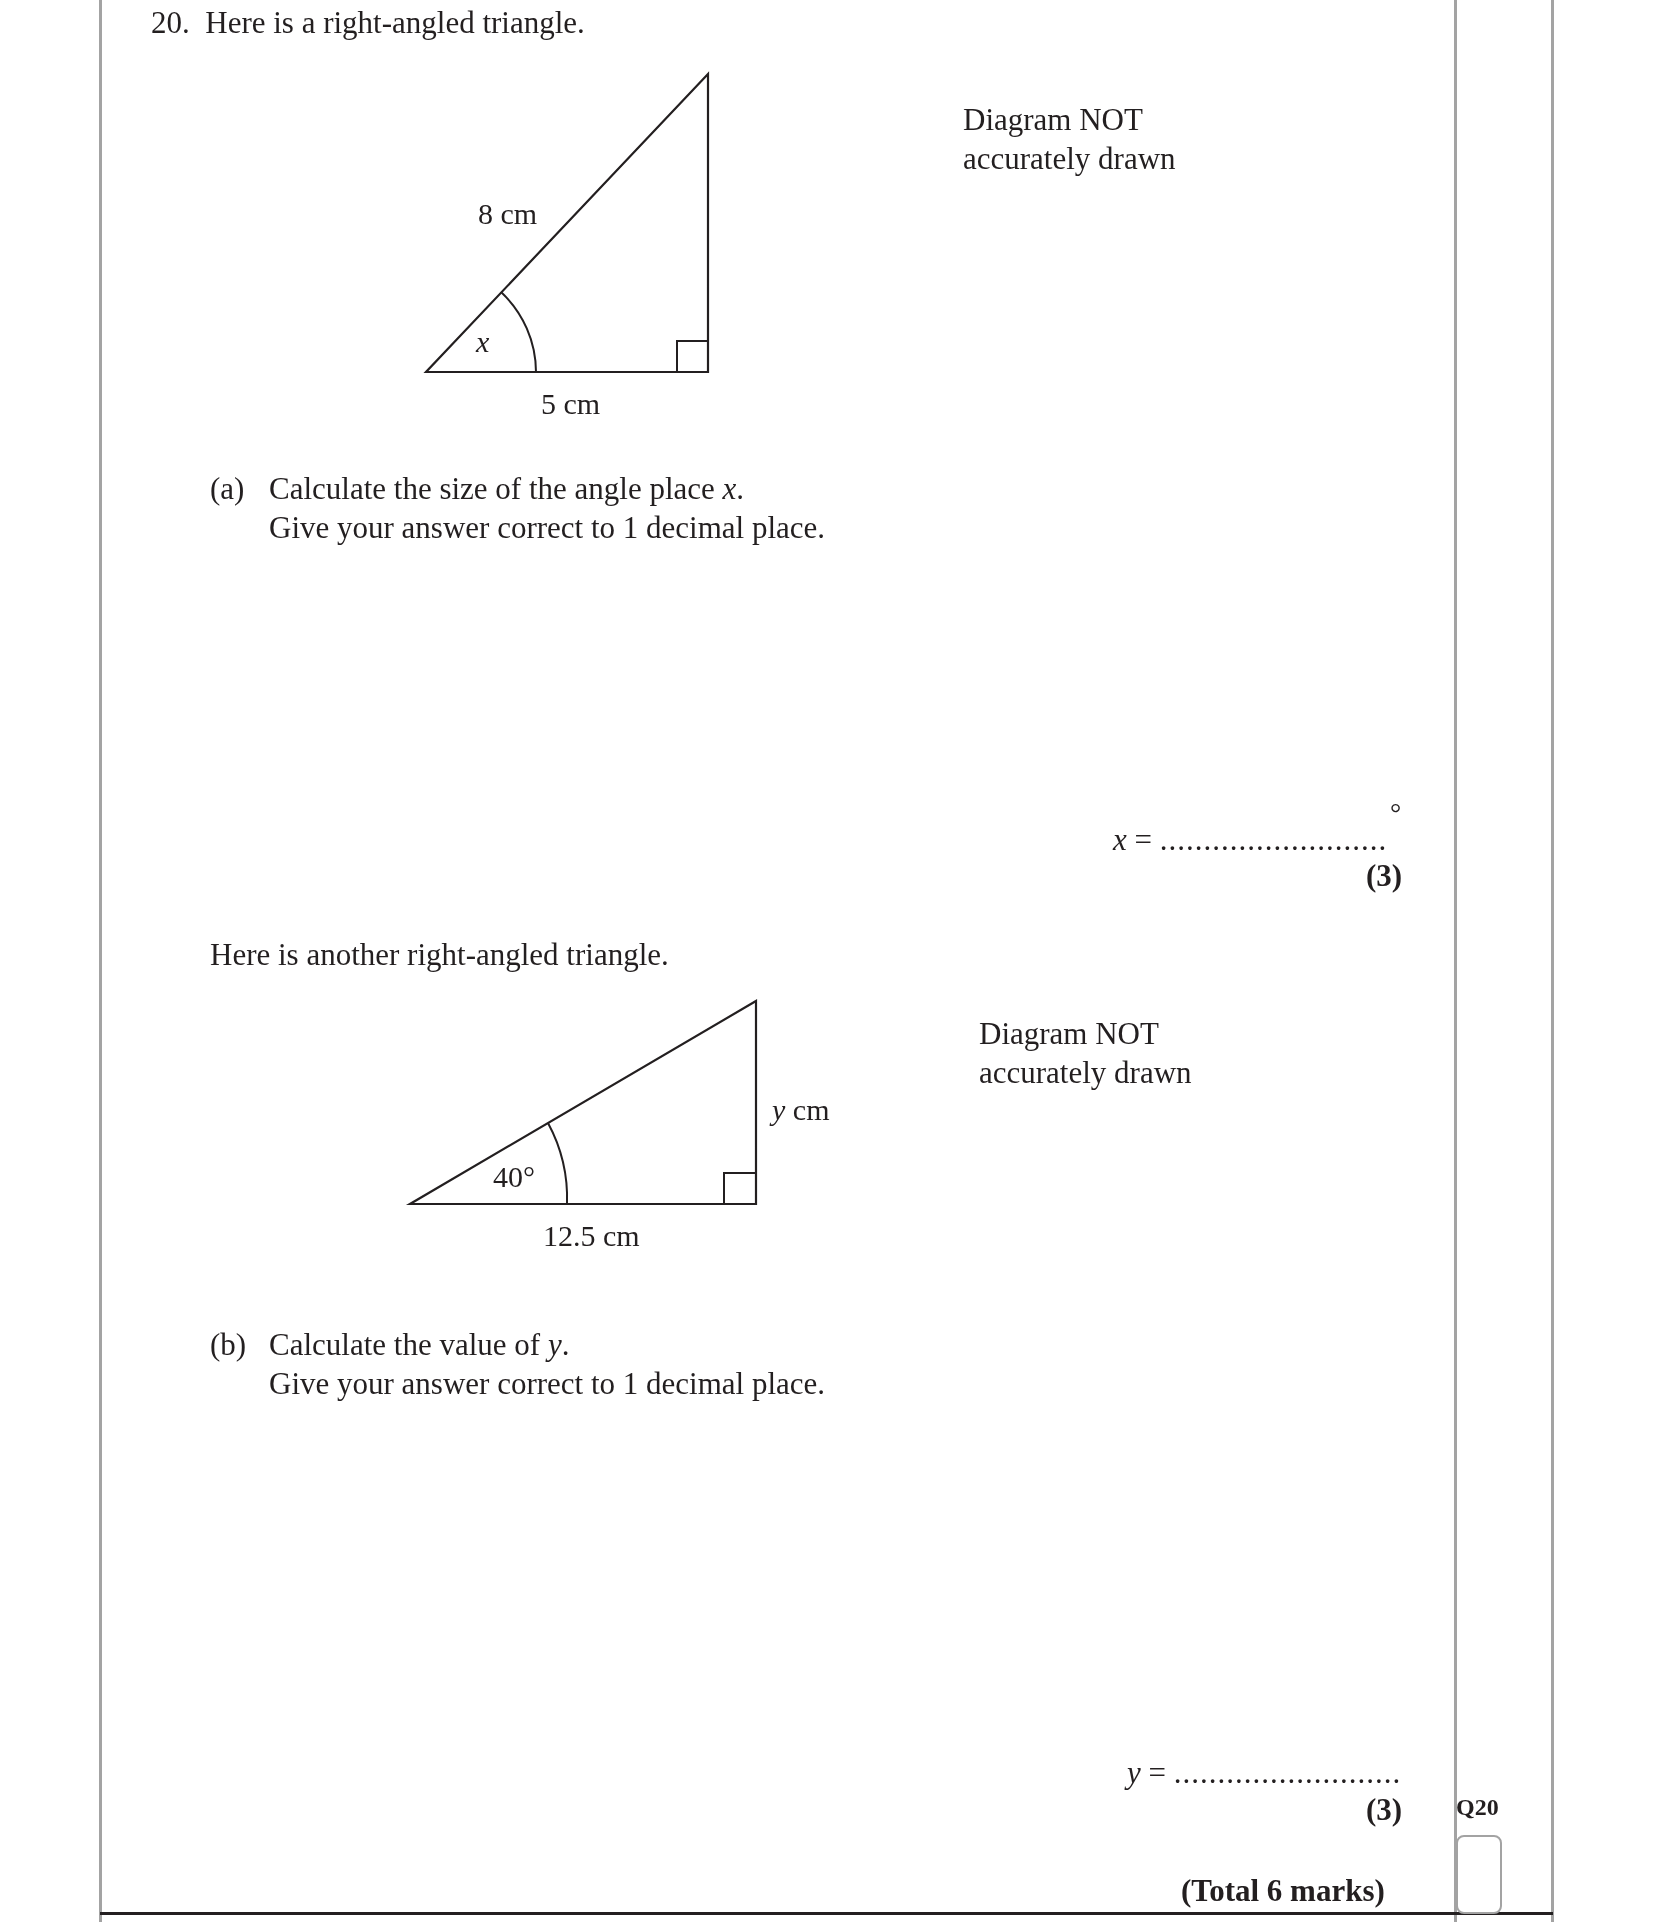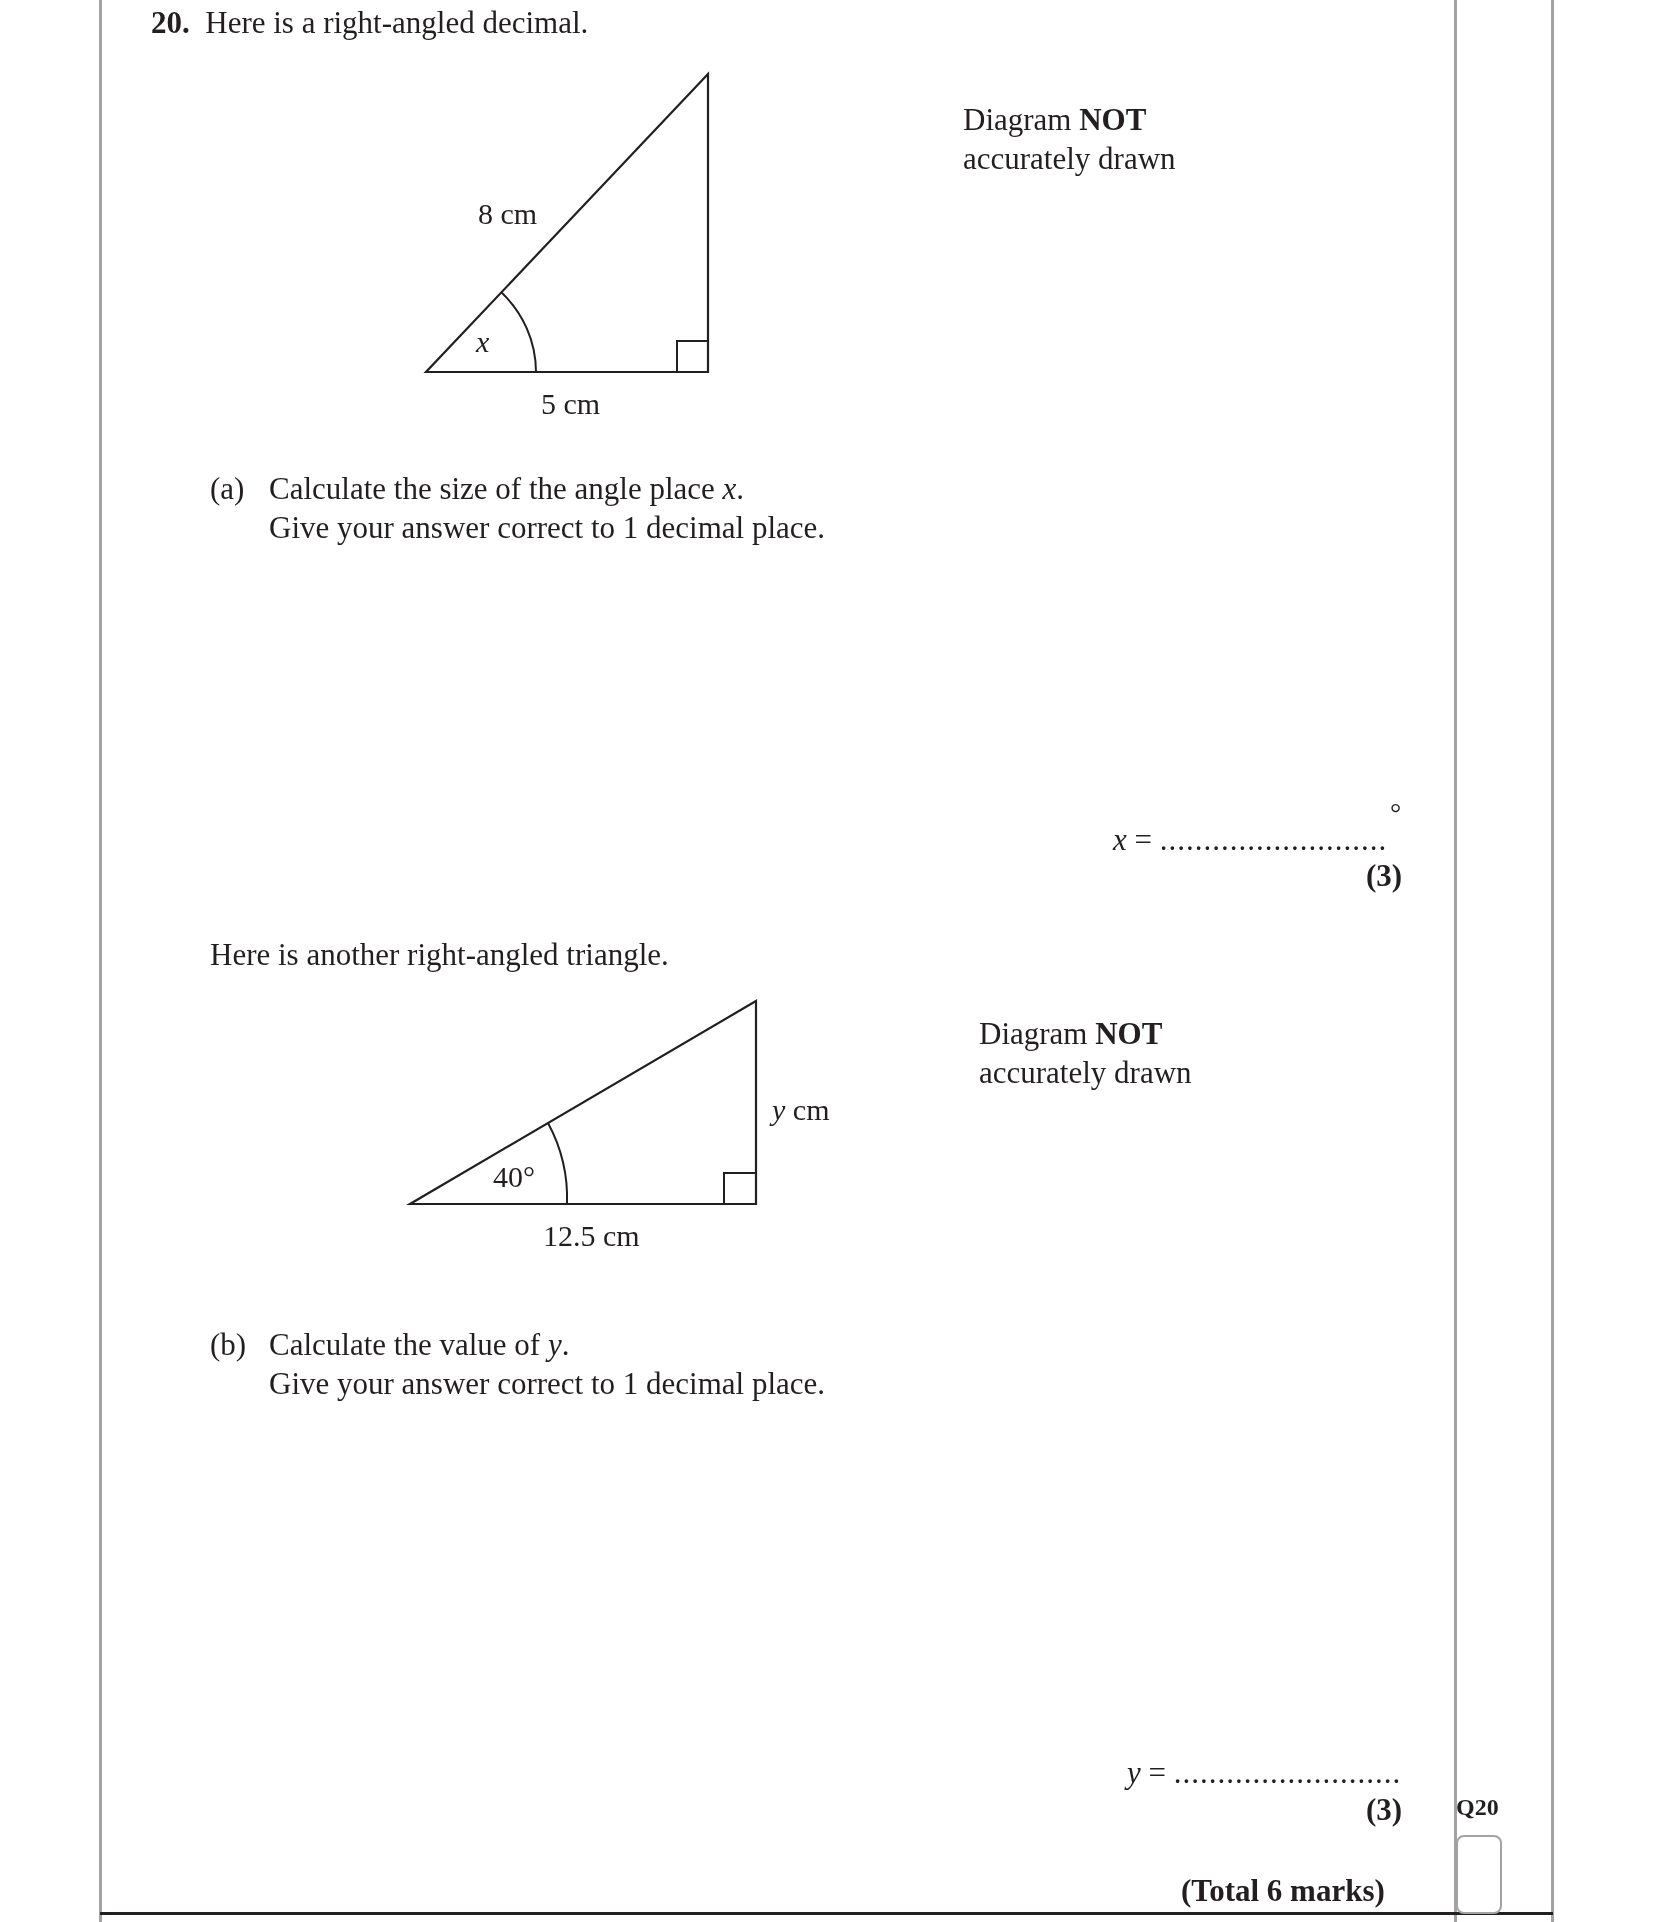--- a/index.html
+++ b/index.html
@@ -2,40 +2,40 @@
 <html><head>
 <meta charset="utf-8">
 <style>
   html, body { margin: 0; padding: 0; background: #ffffff; }
   body { width: 1656px; height: 1922px; position: relative; overflow: hidden;
          font-family: "Liberation Serif", "DejaVu Serif", serif; color: #231f20; }
   .abs { position: absolute; white-space: nowrap; }
   .vline { position: absolute; top: 0; width: 3px; background: #a3a3a3; }
   .hline { position: absolute; height: 3px; background: #231f20; }
   .txt { font-size: 31px; line-height: 39px; }
-  .bold { font-weight: bold; }
+  .bold { font-weight: normal; }
   .ital { font-style: italic; }
   .marks { font-size: 31px; font-weight: bold; }
   .answer-line { font-size: 31px; }
   .dots { letter-spacing: 1px; }
   svg text { font-family: "Liberation Serif", "DejaVu Serif", serif; fill: #231f20; }
   .mark-box { position: absolute; width: 42px; height: 75px; border: 2px solid #a3a3a3;
               border-radius: 8px; background: #fff; }
 </style>
 </head>
 <body>
 
 <div class="vline" style="left:99px; height:1922px;"></div>
 <div class="vline" style="left:1454px; height:1922px;"></div>
 <div class="vline" style="left:1551px; height:1922px;"></div>
 <div class="hline" style="left:100px; top:1912px; width:1453px;"></div>
 
 <div class="abs txt" style="left:151px; top:3px;">
   <span class="bold">20.</span>&nbsp;
-  <span>Here is a right-angled decimal.</span>
+  <span>Here is a right-angled triangle.</span>
 </div>
 
 <svg class="abs" style="left:400px; top:60px;" width="350" height="380" viewBox="400 60 350 380">
   <polygon points="426,372 708,372 708,74" fill="none" stroke="#231f20" stroke-width="2.2"></polygon>
   <polyline points="677,372 677,341 708,341" fill="none" stroke="#231f20" stroke-width="2"></polyline>
   <path d="M 501,292 A 110 110 0 0 1 536,372" fill="none" stroke="#231f20" stroke-width="2"></path>
   <text x="478" y="224" font-size="30">8 cm</text>
   <text x="541" y="414" font-size="30">5 cm</text>
   <text x="476" y="352" font-size="30" font-style="italic">x</text>
 </svg>

